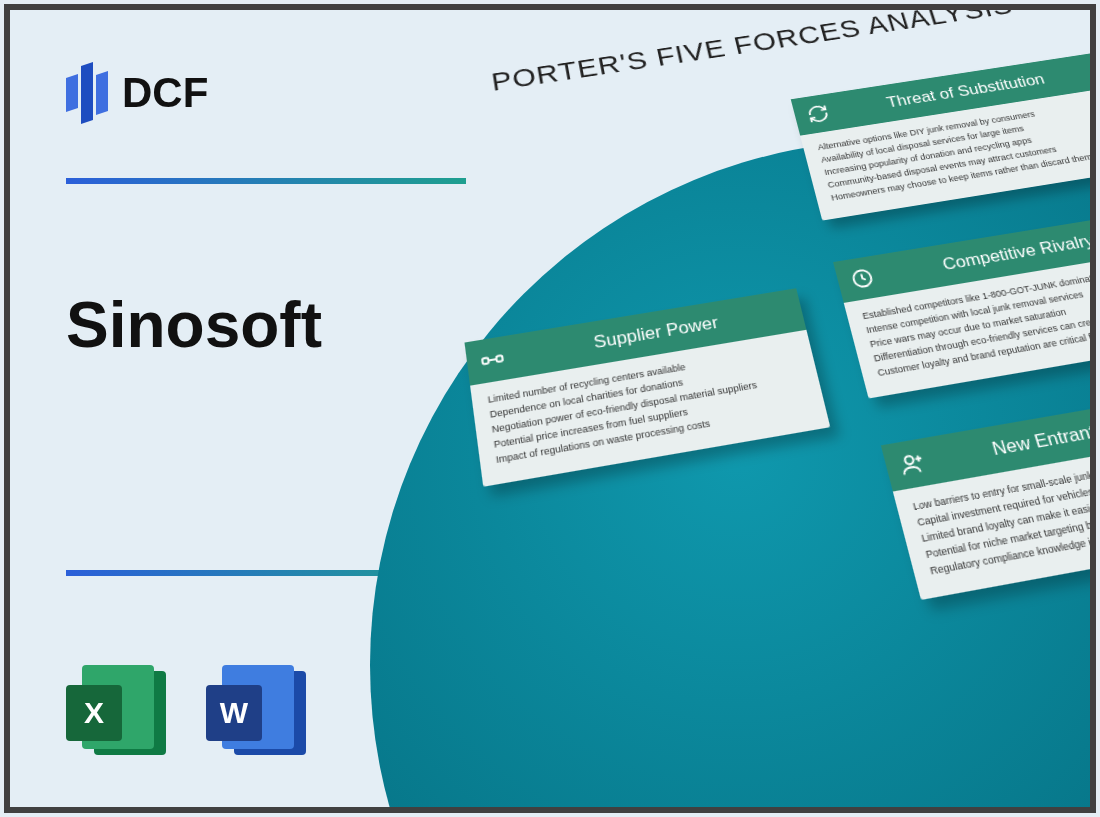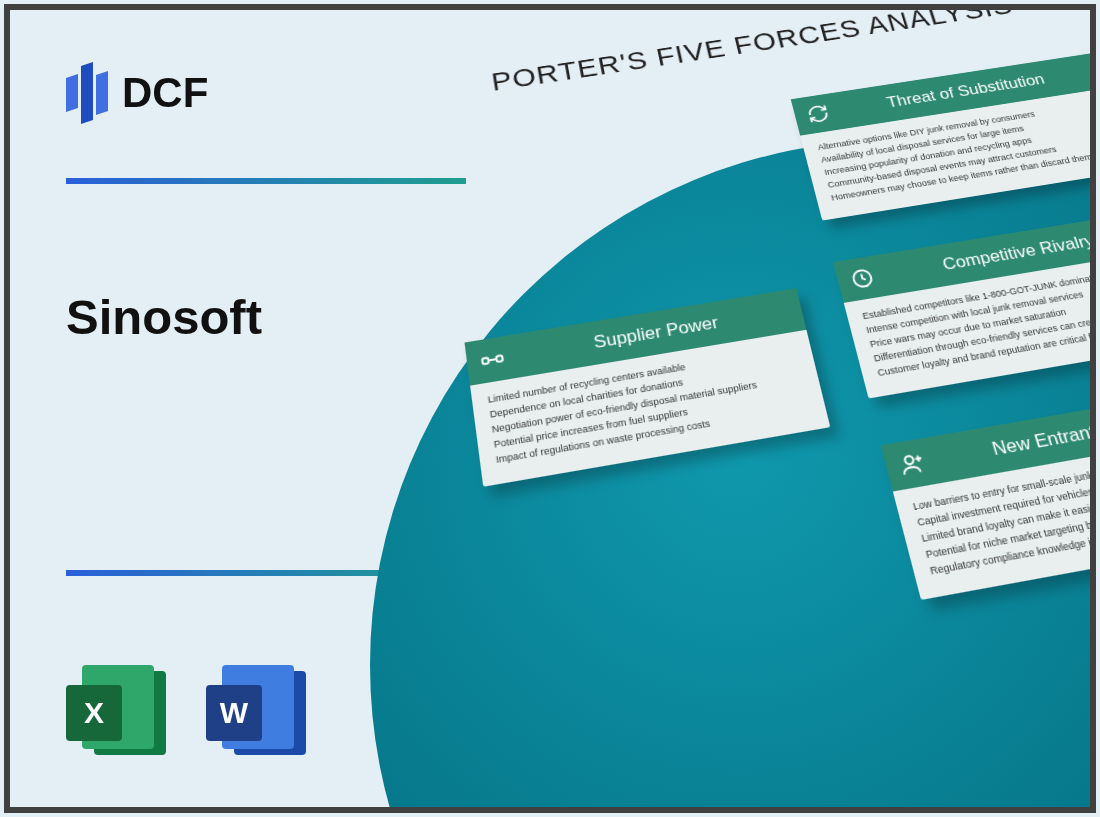--- a/index.html
+++ b/index.html
@@ -54,21 +54,21 @@
     height: 6px;
     background: linear-gradient(90deg, #2b5fd9 0%, #1e9f8f 100%);
   }
   .rule.top { top: 168px; }
   .rule.bottom { top: 560px; }
   
   .title {
     position: absolute;
     top: 280px;
     left: 56px;
-    font-size: 49px;
+    font-size: 64px;
     font-weight: 700;
     color: #111;
     line-height: 1.12;
   }
   
   .file-icons {
     position: absolute;
     left: 56px;
     bottom: 46px;
     display: flex;

